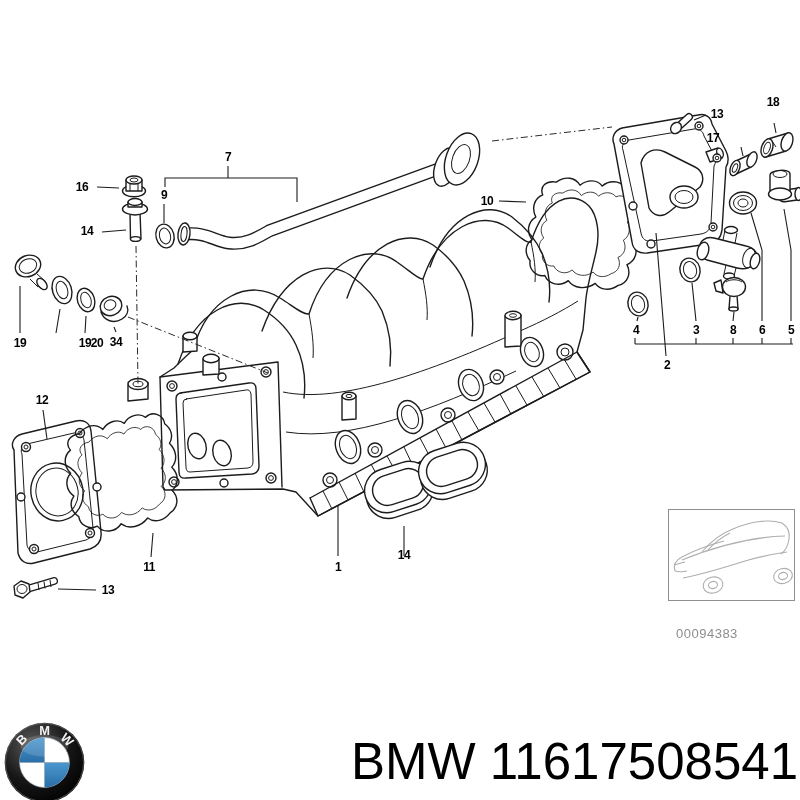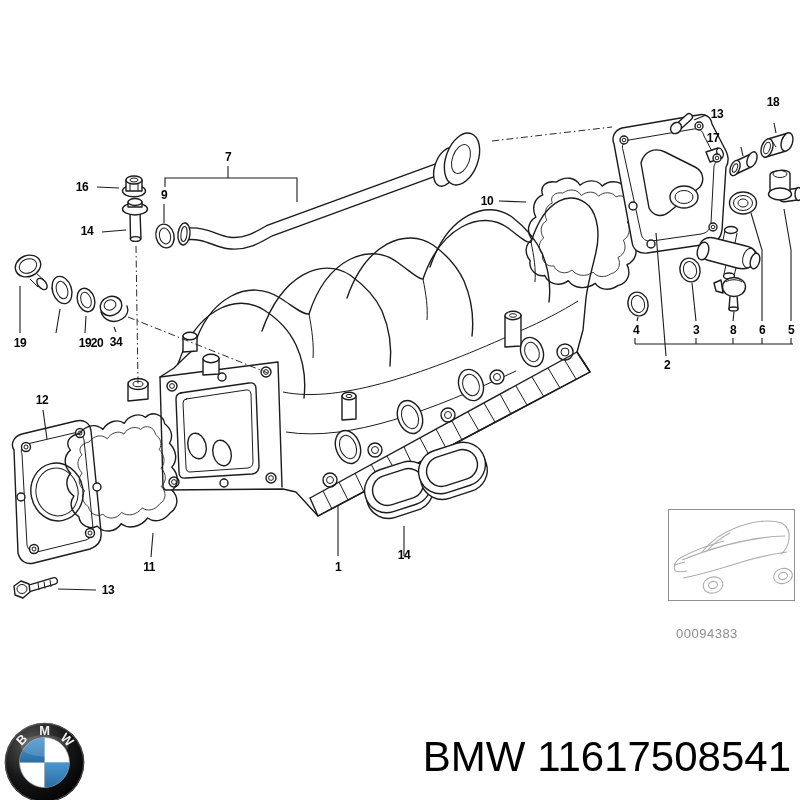--- a/index.html
+++ b/index.html
@@ -17,22 +17,22 @@
   #callouts{position:absolute;left:0;top:0;width:800px;height:800px;}
   .callout{
     position:absolute;transform:translate(-50%,-50%);
     font-size:12px;font-weight:700;color:#000;line-height:1;letter-spacing:-0.5px;
   }
   .thumb-code{
     position:absolute;left:676px;top:601px;
     font-size:13px;color:#8d8d8d;letter-spacing:0.5px;margin-top:25px;
   }
   .part-number{
-    position:absolute;top:736px;right:9px;
-    font-size:42px;color:#000;line-height:1;white-space:nowrap;
+    position:absolute;top:736px;right:2px;
+    font-size:51px;color:#000;line-height:1;white-space:nowrap;
   }
   .roundel{position:absolute;left:3px;top:721px;width:83px;height:83px;}
   .roundel text{font-family:"Liberation Sans",sans-serif;font-weight:700;}
 </style>
 </head>
 <body>
 
 <svg id="art" width="800" height="800" viewBox="0 0 800 800">
   <defs>
     <path id="wavy-gasket" d="M -38,-44 C -30,-52 -20,-52 -14,-45 C -8,-52 2,-54 8,-48 C 13,-55 24,-57 30,-51 C 38,-57 48,-51 48,-42 C 54,-36 55,-28 50,-22 C 56,-14 56,-4 49,2 C 55,10 54,20 46,25 C 52,33 50,43 41,47 C 34,54 24,55 18,49 C 10,57 -2,58 -9,51 C -16,59 -28,58 -33,50 C -41,53 -50,47 -50,38 C -57,32 -58,23 -52,17 C -59,10 -59,0 -52,-6 C -58,-14 -57,-24 -49,-29 C -54,-37 -48,-44 -38,-44 Z"></path>

